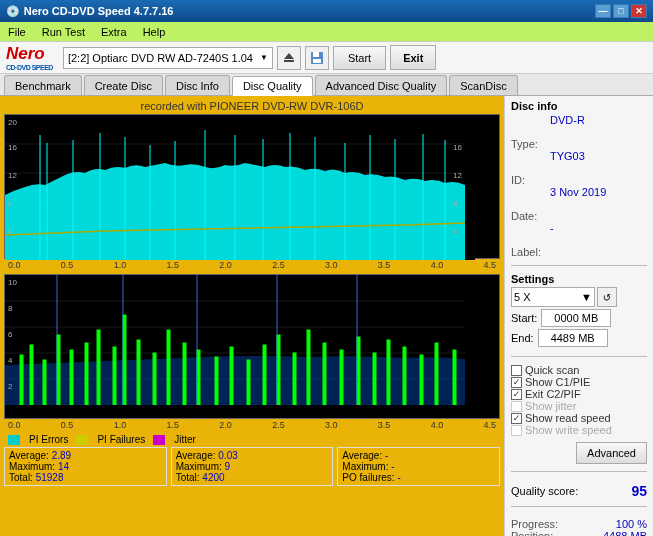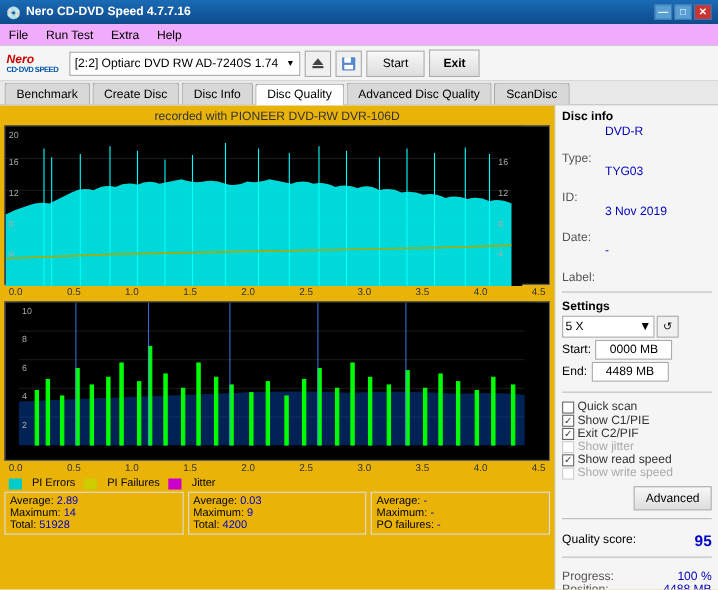--- a/index.html
+++ b/index.html
@@ -30,21 +30,21 @@
       background: #5a9fd4;
       border: 1px solid #3a7ab5;
       color: white;
       font-size: 9px;
       display: flex; align-items: center; justify-content: center;
       cursor: pointer;
     }
 
     
     .menu-bar {
-      background: #f0abfc;
+      background: #bef264;
       border-bottom: 1px solid #ccc;
       height: 20px;
       display: flex;
       align-items: center;
       padding: 0 4px;
       gap: 8px;
       font-size: 11px;
     }
     .menu-item {
       padding: 1px 4px;
@@ -96,21 +96,21 @@
       height: 25px;
       padding: 0 12px;
       cursor: pointer;
       font-size: 11px;
       font-weight: bold;
     }
     .logo {
       display: flex; flex-direction: column;
       margin-right: 6px;
     }
-    .logo-nero { color: #cc0000; font-size: 11px; font-weight: bold; font-style: italic; }
+    .logo-nero { color: #cc0000; font-size: 17px; font-weight: bold; font-style: italic; }
     .logo-sub { color: #0055aa; font-size: 7px; font-weight: bold; letter-spacing: -0.5px; }
 
     
     .tabs {
       background: #e8e8e8;
       border-bottom: 1px solid #aaa;
       height: 22px;
       display: flex;
       align-items: flex-end;
       padding: 0 4px;
@@ -159,21 +159,21 @@
       margin-bottom: 2px;
     }
 
     .chart-container {
       position: relative;
       background: black;
       border: 1px solid #666;
     }
 
     .chart-top { height: 145px; }
-    .chart-bottom { height: 145px; margin-top: 4px; text-align: center; }
+    .chart-bottom { height: 145px; margin-top: 4px; }
 
     
     .legend {
       display: flex;
       gap: 8px;
       margin-top: 4px;
       font-size: 10px;
       padding: 0 4px;
     }
     .legend-item {
@@ -323,21 +323,21 @@
   <span class="menu-item">Extra</span>
   <span class="menu-item">Help</span>
 </div>
 
 <div class="toolbar">
   <div class="logo">
     <span class="logo-nero">Nero</span>
     <span class="logo-sub">CD·DVD SPEED</span>
   </div>
   <div class="drive-combo">
-    <span>[2:2]  Optiarc DVD RW AD-7240S 1.74</span>
+    <span>[2:2]  Optiarc DVD RW AD-7240S 1.04</span>
     <span class="drive-combo-arrow">▼</span>
   </div>
   <div class="toolbar-icon-btn">
     <svg width="14" height="14" viewBox="0 0 14 14">
       <polygon points="7,2 12,8 2,8" fill="#444"></polygon>
       <rect x="2" y="9" width="10" height="2" fill="#444"></rect>
     </svg>
   </div>
   <div class="toolbar-icon-btn">
     <svg width="14" height="14" viewBox="0 0 14 14">

